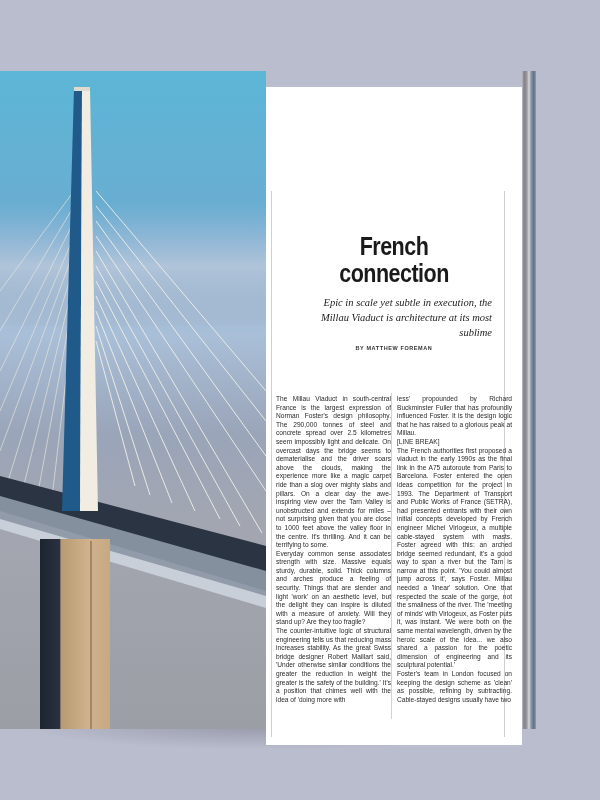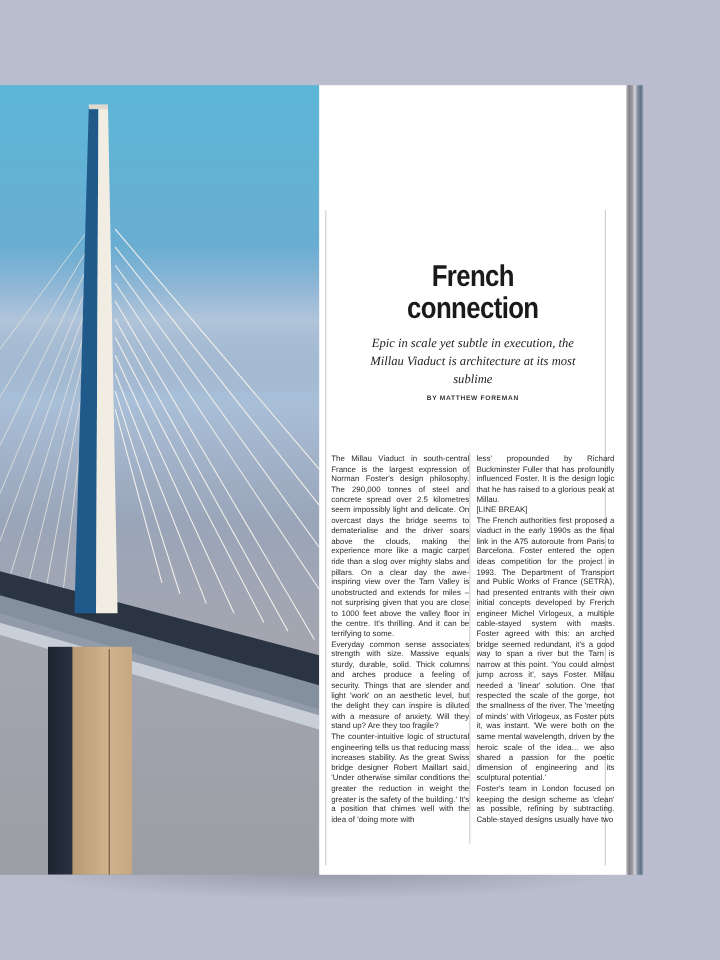--- a/index.html
+++ b/index.html
@@ -12,40 +12,40 @@
     position:absolute; left:20px; top:700px; width:500px; height:50px;
     background:radial-gradient(ellipse at center, rgba(120,122,140,0.55) 0%, rgba(186,189,205,0) 70%);
   }
   .spread { position:absolute; left:0; top:71px; width:536px; height:658px; }
   .photo {
     position:absolute; left:0; top:0; width:266px; height:658px; overflow:hidden;
     background:linear-gradient(180deg,#5cb6d6 0%,#69aed2 20%,#8bb4d6 30%,#a9bfd8 40%,#9aa5b9 55%,#a3a6b0 70%,#9c9ea5 100%);
   }
   .photo svg { position:absolute; left:0; top:0; }
   .page {
-    position:absolute; left:266px; top:0; width:256px; height:658px;
+    position:absolute; left:266px; top:16px; width:256px; height:658px;
     background:#ffffff;
     text-decoration:underline;
   }
   .edges {
     position:absolute; left:522px; top:0; width:14px; height:658px;
     background:linear-gradient(90deg,#bfbfc4 0px,#7f8088 2px,#a09aa0 5px,#d8d8dc 7px,#8c97a6 9px,#5e6f88 12px,#90a0b5 14px);
   }
   .frame {
     position:absolute; left:5px; top:104px; width:232px; height:546px;
     border-left:1px solid #cfcfcf; border-right:1px solid #cfcfcf;
   }
   .title {
     position:absolute; left:0; top:146px; width:256px; text-align:center;
     font-family:"Liberation Sans", sans-serif; font-weight:bold;
     font-size:25px; line-height:27px; color:#1a1a1a; letter-spacing:-0.6px;
     transform:scaleX(0.86);
   }
   .standfirst {
-    position:absolute; left:30px; top:208px; width:196px; text-align:center;
+    position:absolute; left:30px; top:208px; width:196px; text-align:right;
     font-family:"Liberation Serif", serif; font-style:italic;
     font-size:10.5px; line-height:15px; color:#222;
   }
   .byline {
     position:absolute; left:0; top:258px; width:256px; text-align:center;
     font-size:5.5px; letter-spacing:0.6px; color:#333; font-weight:bold;
   }
   .col {
     position:absolute; top:308px; width:115px; height:320px; overflow:hidden;
     font-size:6.6px; line-height:8.6px; color:#2a2a2a; text-align:justify;

